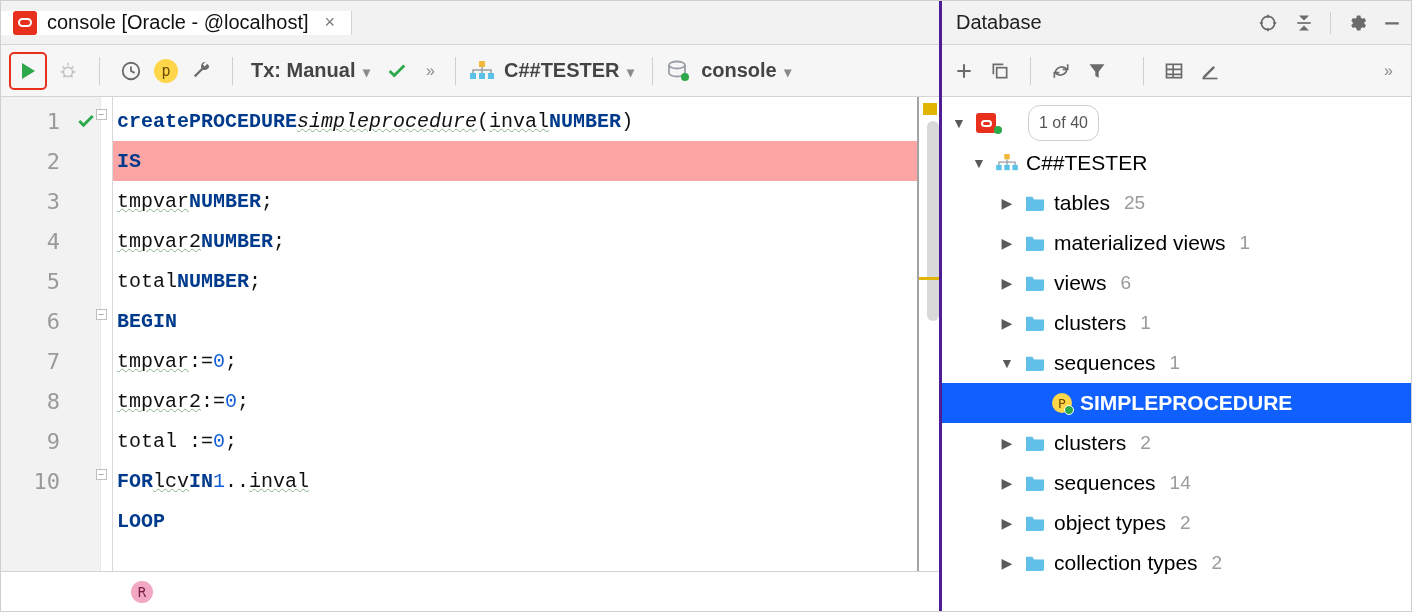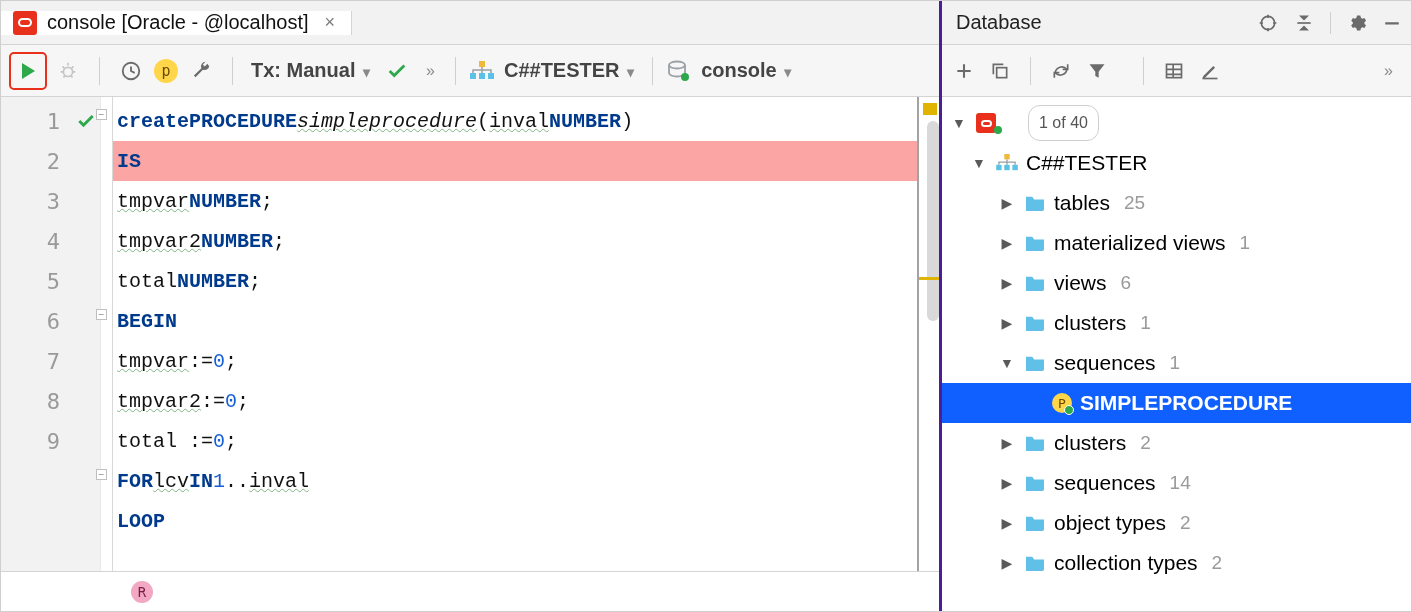--- a/index.html
+++ b/index.html
@@ -154,20 +154,21 @@
               </svg>
             </span></div>
           <div class="gline">2</div>
           <div class="gline">3</div>
           <div class="gline">4</div>
           <div class="gline">5</div>
           <div class="gline">6</div>
           <div class="gline">7</div>
           <div class="gline">8</div>
           <div class="gline">9</div>
+          <div class="gline">10</div>
         </div>
       <div class="gutter-edge">
         <div class="fold" style="top:12px">−</div>
         <div class="fold" style="top:212px">−</div>
         <div class="fold" style="top:372px">−</div>
       </div>
       <div class="code" id="code"><div class="cline"><span class="kw">create</span> <span class="kw">PROCEDURE</span> <span class="id proc-name typo">simpleprocedure</span> <span class="id">(</span><span class="id typo">inval</span> <span class="kw">NUMBER</span><span class="id">)</span></div><div class="cline hl"><span class="kw">IS</span></div><div class="cline">  <span class="id typo">tmpvar</span>   <span class="kw">NUMBER</span><span class="id">;</span></div><div class="cline">  <span class="id typo">tmpvar2</span>  <span class="kw">NUMBER</span><span class="id">;</span></div><div class="cline">  <span class="id">total</span>    <span class="kw">NUMBER</span><span class="id">;</span></div><div class="cline"><span class="kw">BEGIN</span></div><div class="cline">  <span class="id typo">tmpvar</span> <span class="id">:=</span> <span class="lit">0</span><span class="id">;</span></div><div class="cline">  <span class="id typo">tmpvar2</span> <span class="id">:=</span> <span class="lit">0</span><span class="id">;</span></div><div class="cline">  <span class="id">total :=</span> <span class="lit">0</span><span class="id">;</span></div><div class="cline">  <span class="kw">FOR</span> <span class="id typo">lcv</span> <span class="kw">IN</span> <span class="lit">1</span> <span class="id">..</span> <span class="id typo">inval</span></div><div class="cline">  <span class="kw">LOOP</span></div></div>
       <div class="code-right-strip">
         <div class="marker warn"></div>
         <div class="scroll-thumb"></div>

